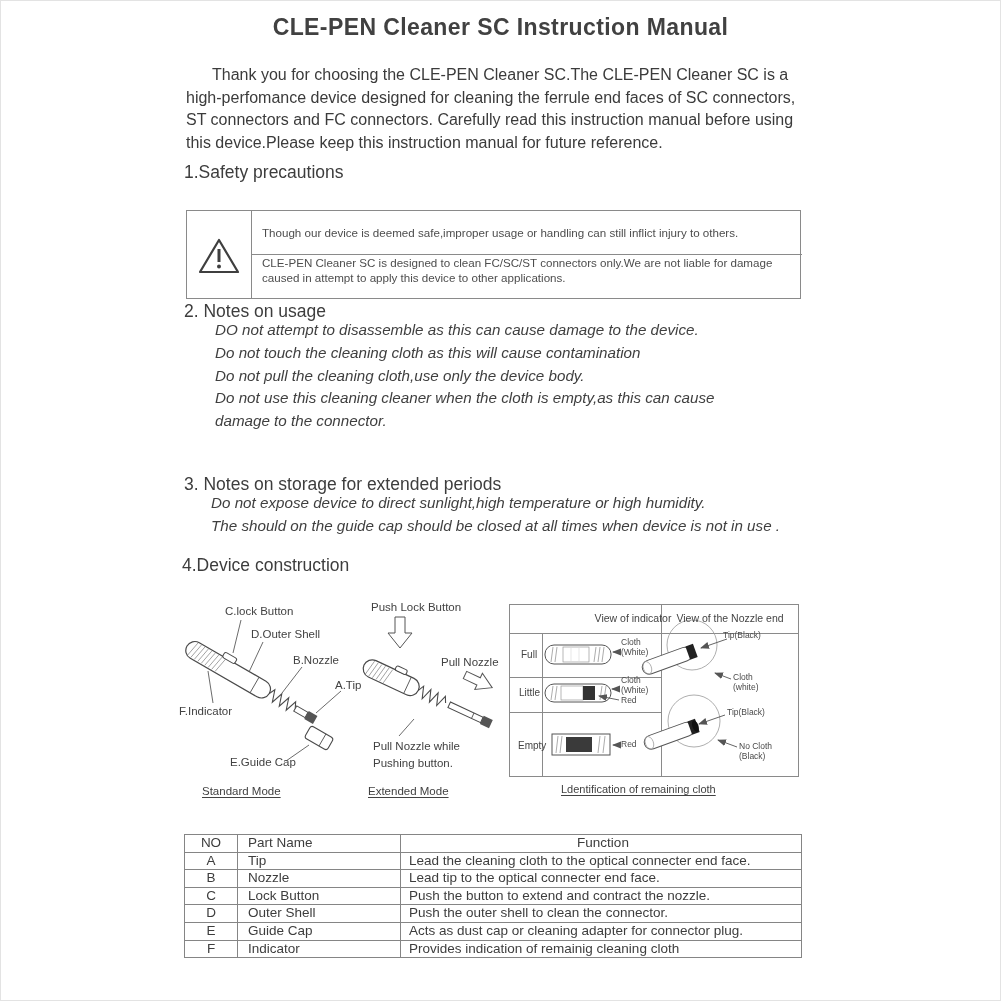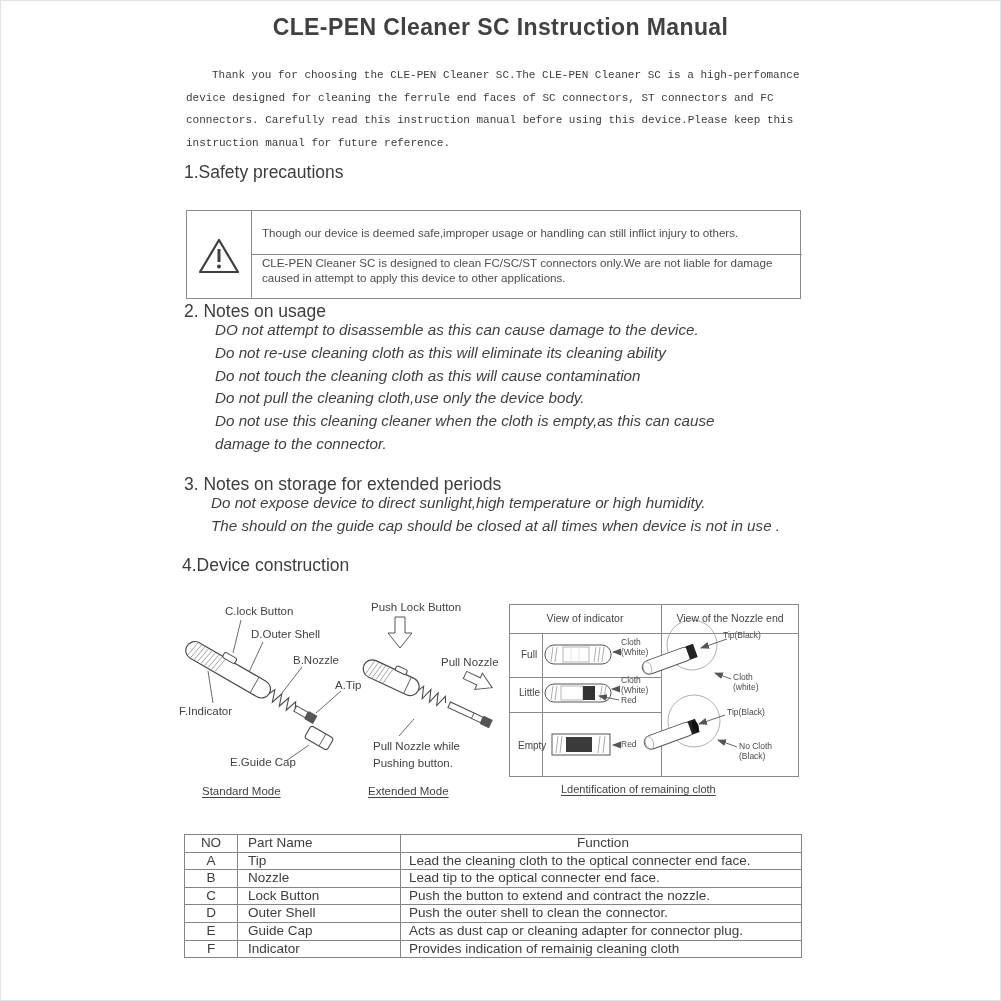--- a/index.html
+++ b/index.html
@@ -7,21 +7,21 @@
     position:relative;width:1001px;height:1001px;background:#fff;
     border:1px solid #e3e3e3;box-sizing:border-box;overflow:hidden;
     font-family:"Liberation Sans",sans-serif;color:#3f3f3f;
   }
   .title{
     position:absolute;top:13px;left:0;width:100%;text-align:center;
     font-size:23px;font-weight:700;color:#414141;letter-spacing:.4px;
   }
   .intro{
     position:absolute;left:185px;top:63px;width:614px;
-    font-size:11px;line-height:22.7px;text-indent:26px;color:#3b3b3b;font-family:Liberation Mono, monospace;
+    font-size:16px;line-height:22.7px;text-indent:26px;color:#3b3b3b;
   }
   .h{position:absolute;font-size:17.5px;color:#3d3d3d;}
   .h1{left:183px;top:161px;}
   .h2{left:183px;top:300px;}
   .h3{left:183px;top:473px;}
   .h4{left:181px;top:554px;}
   .warnbox{
     position:absolute;left:185px;top:209px;width:615px;height:89px;
     border:1px solid #8a8a8a;box-sizing:border-box;
   }
@@ -87,21 +87,20 @@
       </div>
     <div class="wrow2">
         <span>CLE-PEN Cleaner SC is designed to clean FC/SC/ST connectors only.We are not liable for damage caused in attempt to apply this device to other applications.</span>
       </div>
   </div>
 
   <div class="h h2">2. Notes on usage</div>
 
   <div class="notes">
     <div class="note">DO not attempt to disassemble as this can cause damage to the device.</div>
-    <div class="note">Do not re-use cleaning cloth as this will eliminate its cleaning ability</div>
     <div class="note">Do not touch the cleaning cloth as this will cause contamination</div>
     <div class="note">Do not pull the cleaning cloth,use only the device body.</div>
     <div class="note wrapnote">Do not use this cleaning cleaner when the cloth is empty,as this can cause damage to the connector.</div>
   </div>
 
   <div class="h h3">3. Notes on storage for extended periods</div>
 
   <div class="storage">
     <div class="note">Do not expose device to direct sunlight,high temperature or high humidity.</div>
     <div class="note">The should on the guide cap should be closed at all times when device is not in use .</div>
@@ -219,21 +218,21 @@
     <div class="dl" style="left:166px;top:82px;">A.Tip</div>
     <div class="dl" style="left:10px;top:108px;">F.Indicator</div>
     <div class="dl" style="left:61px;top:159px;">E.Guide Cap</div>
     <div class="dl cap" style="left:33px;top:188px;">Standard Mode</div>
 
     <div class="dl" style="left:202px;top:4px;">Push Lock Button</div>
     <div class="dl" style="left:272px;top:59px;">Pull Nozzle</div>
     <div class="dl wrap" style="left:204px;top:141px;width:100px;line-height:16.5px;">Pull Nozzle while Pushing button.</div>
     <div class="dl cap" style="left:199px;top:188px;">Extended Mode</div>
 
-    <div class="dl hdr" style="left:340px;top:15px;width:152px;">View of indicator</div>
+    <div class="dl hdr" style="left:340px;top:15px;width:152px;padding-left:48px;">View of indicator</div>
     <div class="dl hdr" style="left:492px;top:15px;width:138px;">View of the Nozzle end</div>
     <div class="dl row" style="left:344px;top:51px;">Full</div>
     <div class="dl row" style="left:342px;top:89px;">Little</div>
     <div class="dl row" style="left:341px;top:142px;">Empty</div>
     <div class="dl small wrap" style="left:452px;top:41px;width:38px;">Cloth (White)</div>
     <div class="dl small wrap" style="left:452px;top:79px;width:38px;">Cloth (White)</div>
     <div class="dl small" style="left:452px;top:99px;">Red</div>
     <div class="dl small" style="left:452px;top:143px;">Red</div>
     <div class="dl small" style="left:554px;top:34px;">Tip(Black)</div>
     <div class="dl small wrap" style="left:564px;top:76px;width:40px;">Cloth (white)</div>

